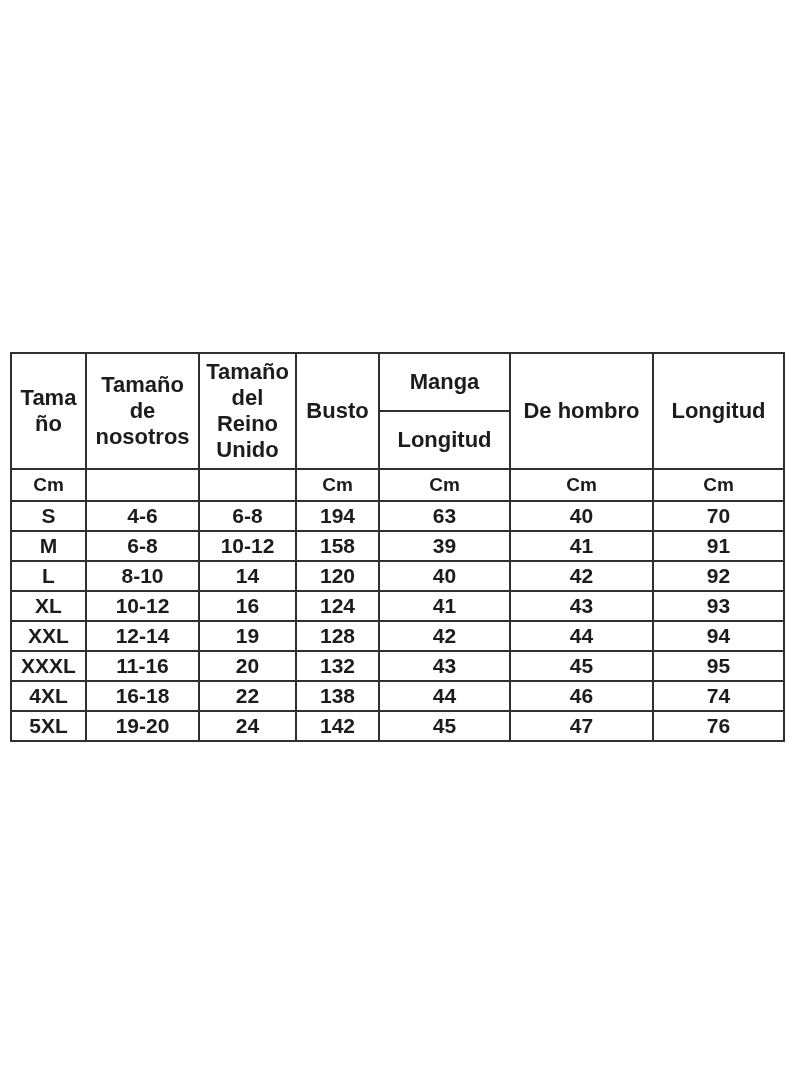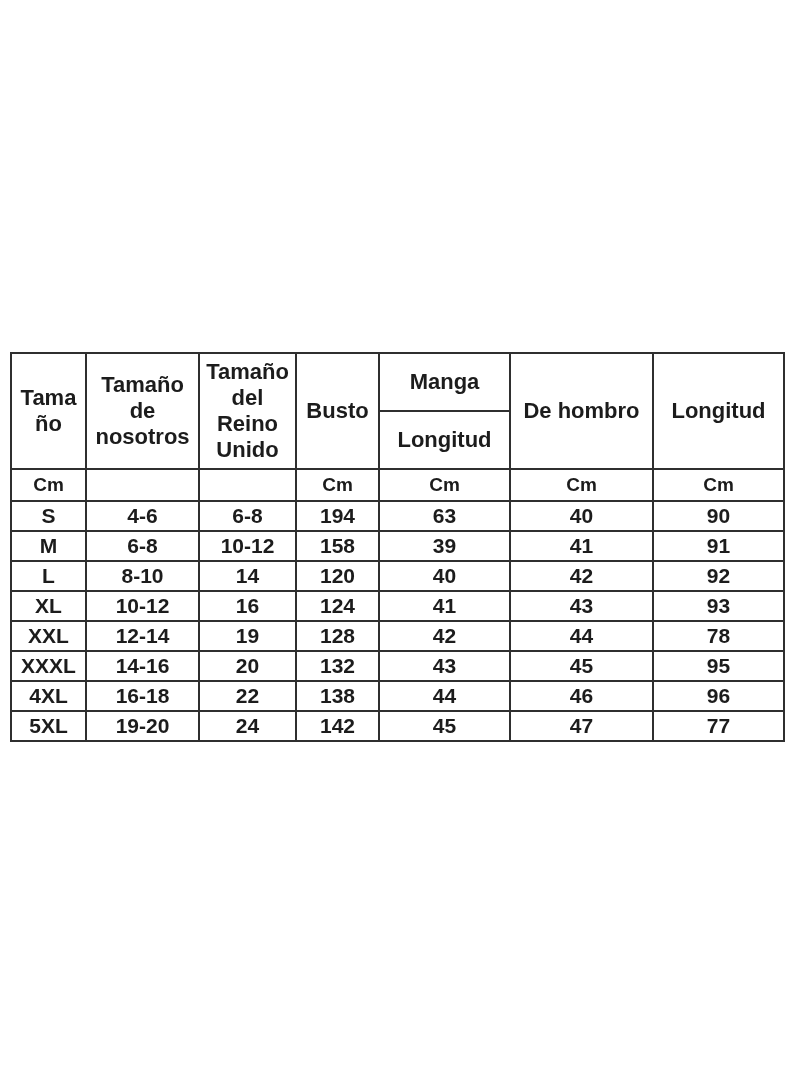--- a/index.html
+++ b/index.html
@@ -97,21 +97,21 @@
       </tr>
     </tbody>
     <tbody>
         <tr class="data-row">
           <td>S</td>
           <td>4-6</td>
           <td>6-8</td>
           <td>194</td>
           <td>63</td>
           <td>40</td>
-          <td>90</td>
+          <td>70</td>
         </tr>
         <tr class="data-row">
           <td>M</td>
           <td>6-8</td>
           <td>10-12</td>
           <td>158</td>
           <td>39</td>
           <td>41</td>
           <td>91</td>
         </tr>
@@ -133,44 +133,44 @@
           <td>43</td>
           <td>93</td>
         </tr>
         <tr class="data-row">
           <td>XXL</td>
           <td>12-14</td>
           <td>19</td>
           <td>128</td>
           <td>42</td>
           <td>44</td>
-          <td>78</td>
+          <td>94</td>
         </tr>
         <tr class="data-row">
           <td>XXXL</td>
-          <td>14-16</td>
+          <td>11-16</td>
           <td>20</td>
           <td>132</td>
           <td>43</td>
           <td>45</td>
           <td>95</td>
         </tr>
         <tr class="data-row">
           <td>4XL</td>
           <td>16-18</td>
           <td>22</td>
           <td>138</td>
           <td>44</td>
           <td>46</td>
-          <td>96</td>
+          <td>74</td>
         </tr>
         <tr class="data-row">
           <td>5XL</td>
           <td>19-20</td>
           <td>24</td>
           <td>142</td>
           <td>45</td>
           <td>47</td>
-          <td>77</td>
+          <td>76</td>
         </tr>
       </tbody>
   </table>
 </div>
 
 </body></html>

